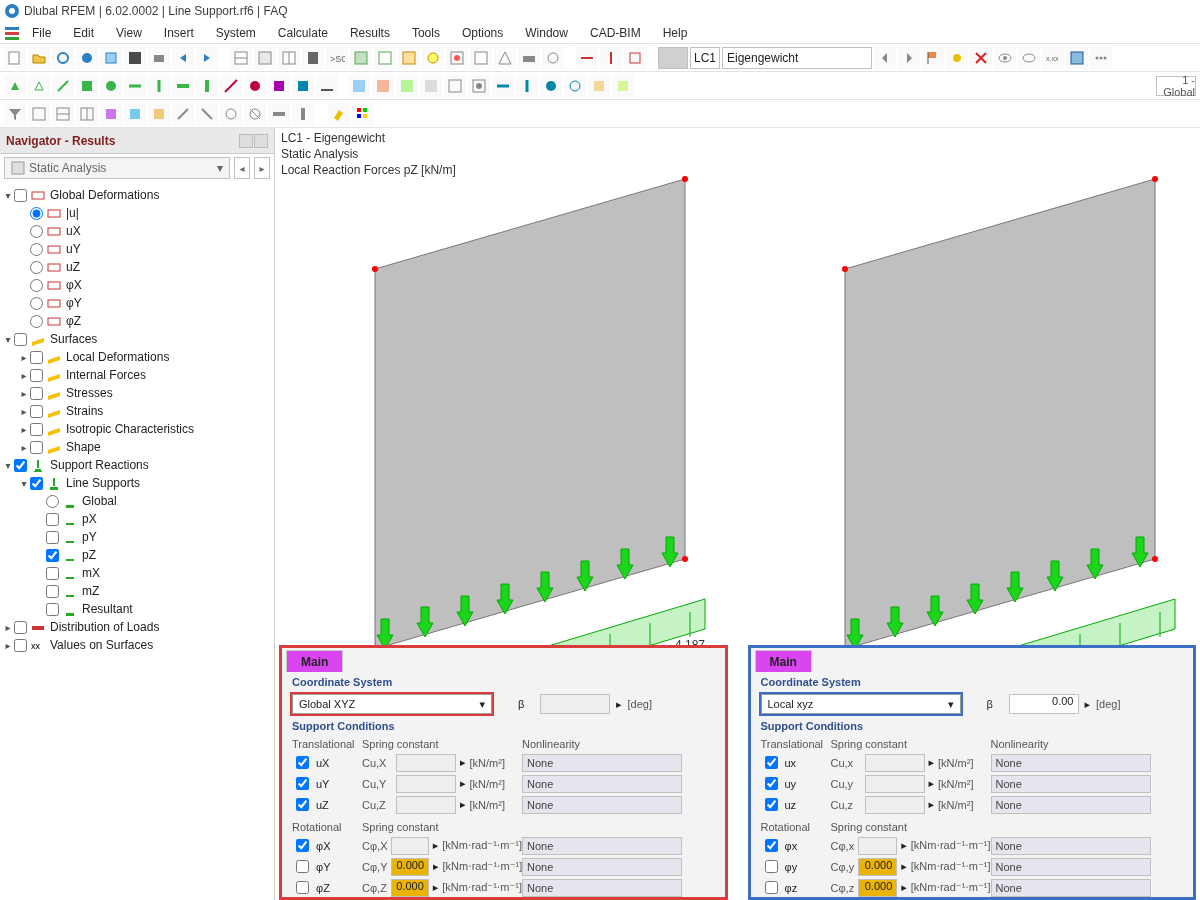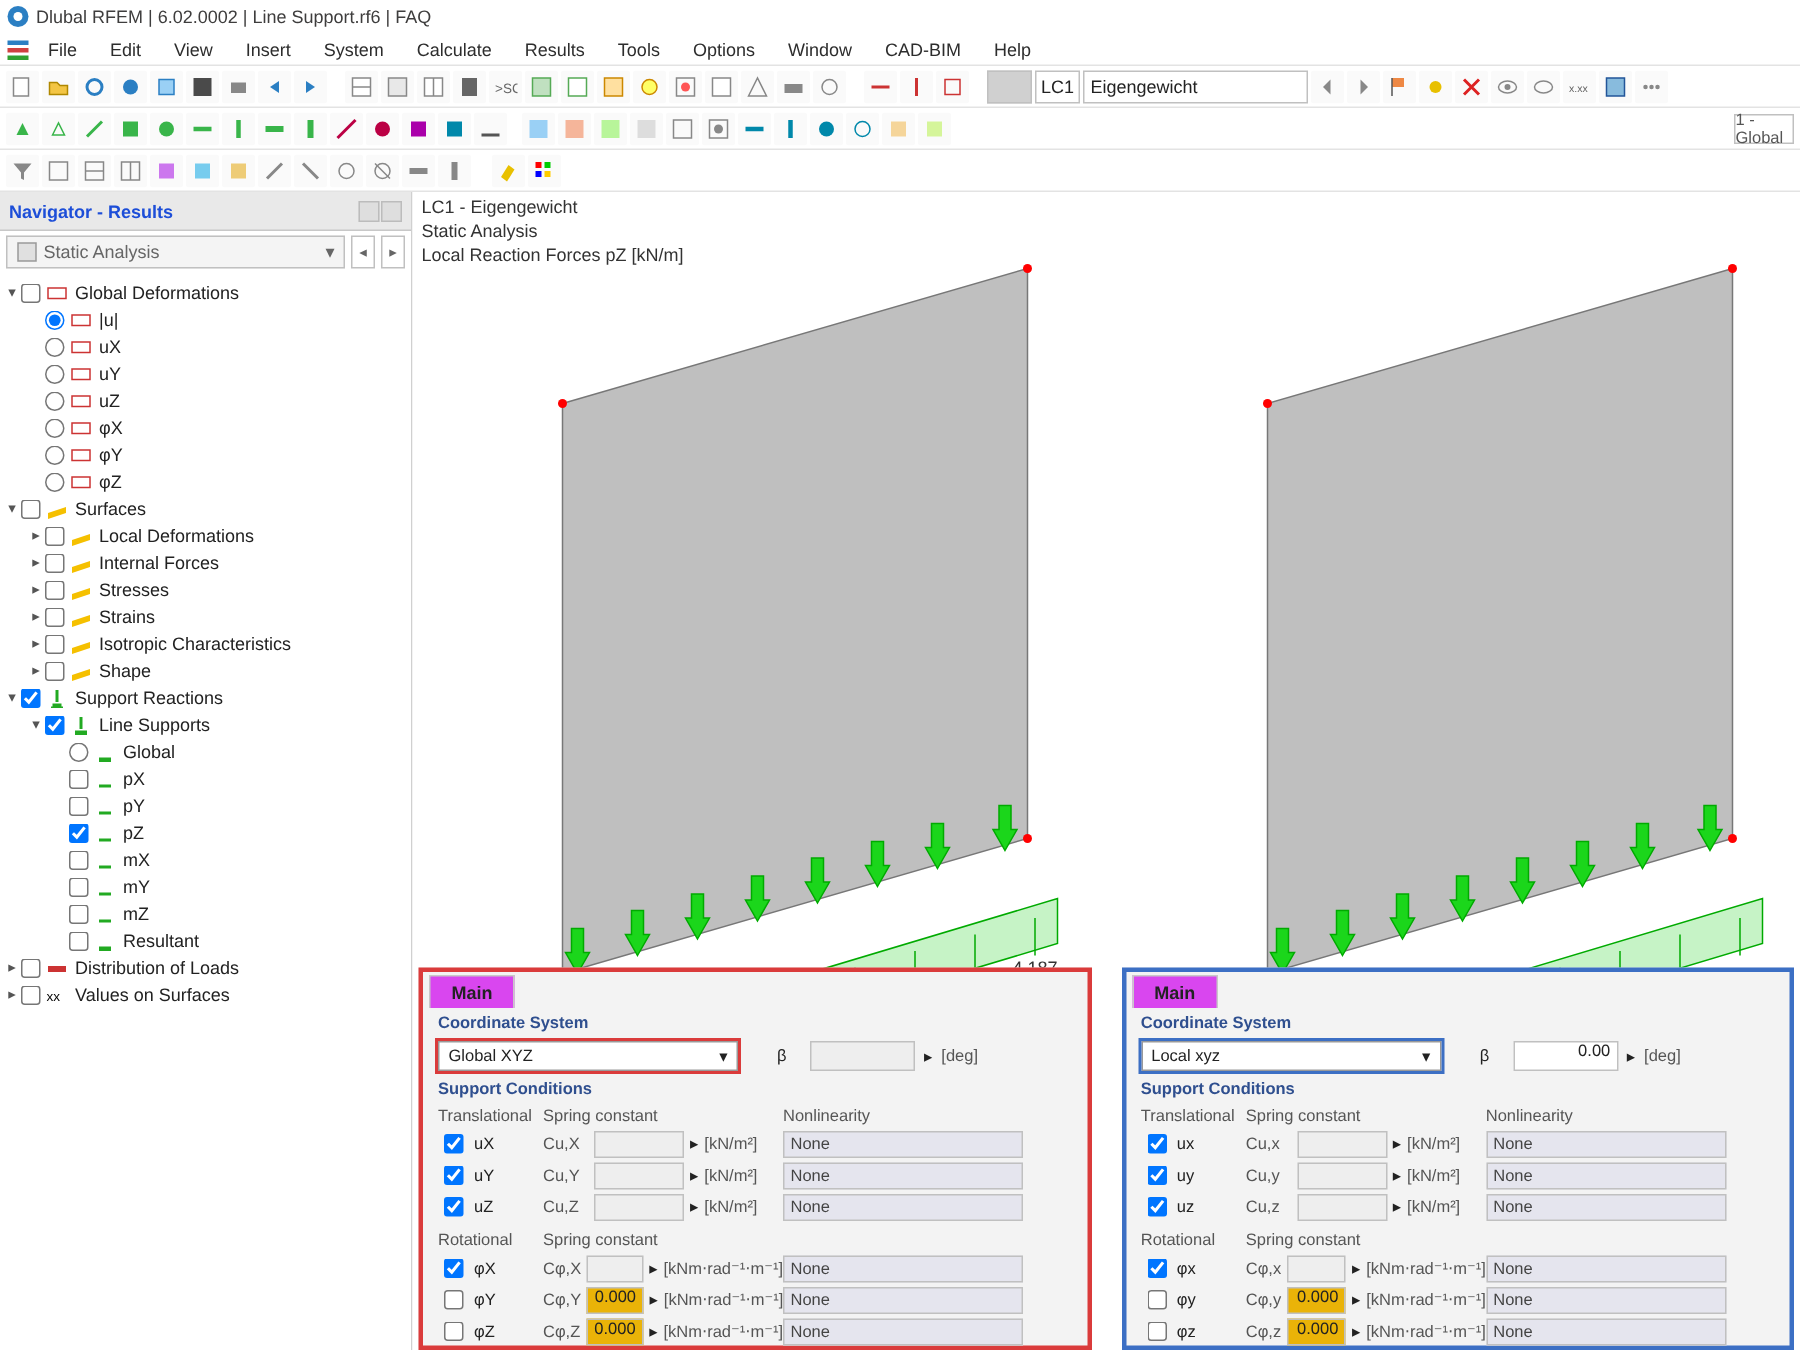--- a/index.html
+++ b/index.html
@@ -6,30 +6,30 @@
   body { margin:0; padding:0; width:1200px; height:900px; overflow:hidden; background:#fff; font-size:12px; color:#222; }
 
   
   .title-row { height:22px; display:flex; align-items:center; padding:0 4px; gap:4px; }
   .title-row svg { flex:none; }
   .title-text { font-size:12px; color:#3e3d3d; }
 
   .menu-row { height:22px; display:flex; align-items:center; padding:0 4px; gap:2px; background:#fff; border-bottom:1px solid #e3e3e3;}
   .menu-block { padding:2px 10px; font-size:12px; color:#2d2d2d; }
 
-  .toolbar-strip { display:flex; flex-wrap:wrap; gap:2px; padding:2px 4px; border-bottom:1px solid #e3e3e3; align-items:center; min-height:28px;}
+  .toolbar-strip { display:flex; flex-wrap:wrap; gap:2px; padding:2px 4px; border-bottom:1px solid #e3e3e3; align-items:center; min-height:28px;text-align:right;}
   .tbtn { width:22px; height:22px; border:1px solid transparent; border-radius:2px; display:flex; align-items:center; justify-content:center; background:#fafafa;}
   .tbtn svg { width:16px; height:16px;}
   .lc-name { width:150px; height:22px; border:1px solid #c0c0c0; display:flex; align-items:center; padding:0 4px; font-size:12px;}
   .lc-small { width:30px; height:22px; border:1px solid #c0c0c0; background:#d0d0d0; }
 
   
   .main { display:flex; height:calc(900px - 22px - 22px - 28px - 28px - 28px); }
   .nav { width:275px; border-right:1px solid #d0d0d0; display:flex; flex-direction:column;}
-  .nav-head { height:26px; background:#e9e9e9; border-bottom:1px solid #c8c8c8; display:flex; align-items:center; padding:0 6px; font-weight:600; font-size:12px; color:#1d4ed8;}
+  .nav-head { height:26px; background:#e9e9e9; border-bottom:1px solid #c8c8c8; display:flex; align-items:center; padding:0 6px; font-weight:600; font-size:12px; color:#7f1d1d;}
   .nav-head-right { margin-left:auto; display:flex; gap:1px;}
   .nav-head-right div { width:14px; height:14px; background:#dedede; border:1px solid #bcbcbc;}
   .combo-row { height:28px; display:flex; align-items:center; padding:0 4px; gap:4px;}
   .combo { flex:1; height:22px; border:1px solid #c0c0c0; background:#f4f4f4; display:flex; align-items:center; padding:0 6px; color:#666; font-size:12px;}
   .navpager { width:16px; height:22px; border:1px solid #c0c0c0; display:flex; align-items:center; justify-content:center; color:#666; font-size:10px;}
   .tree { flex:1; overflow:auto; padding:4px 2px; font-size:12px;}
   .tnode { display:flex; align-items:center; height:18px; white-space:nowrap;}
   .tnode span.ind { display:inline-block; }
   .tnode input[type=checkbox], .tnode input[type=radio] { margin:0 3px 0 0; }
   .tnode .twisty { width:12px; color:#555; font-size:10px; text-align:center; }
@@ -777,30 +777,20 @@
           <span class="lab">mX</span>
         </div>
       <div class="tnode">
           <span class="ind" style="width:44px"></span>
           <input type="checkbox" style="">
           <span class="ico">
             <svg>
               <path d="M3 12h8" stroke="#2a2" stroke-width="2"></path>
             </svg>
           </span>
-          <span class="lab">mY</span>
-        </div>
-      <div class="tnode">
-          <span class="ind" style="width:44px"></span>
-          <input type="checkbox" style="">
-          <span class="ico">
-            <svg>
-              <path d="M3 12h8" stroke="#2a2" stroke-width="2"></path>
-            </svg>
-          </span>
           <span class="lab">mZ</span>
         </div>
       <div class="tnode">
           <span class="ind" style="width:44px"></span>
           <input type="checkbox" style="">
           <span class="ico">
             <svg>
               <path d="M3 12h8M3 14h8" stroke="#2a2" stroke-width="2"></path>
             </svg>
           </span>

